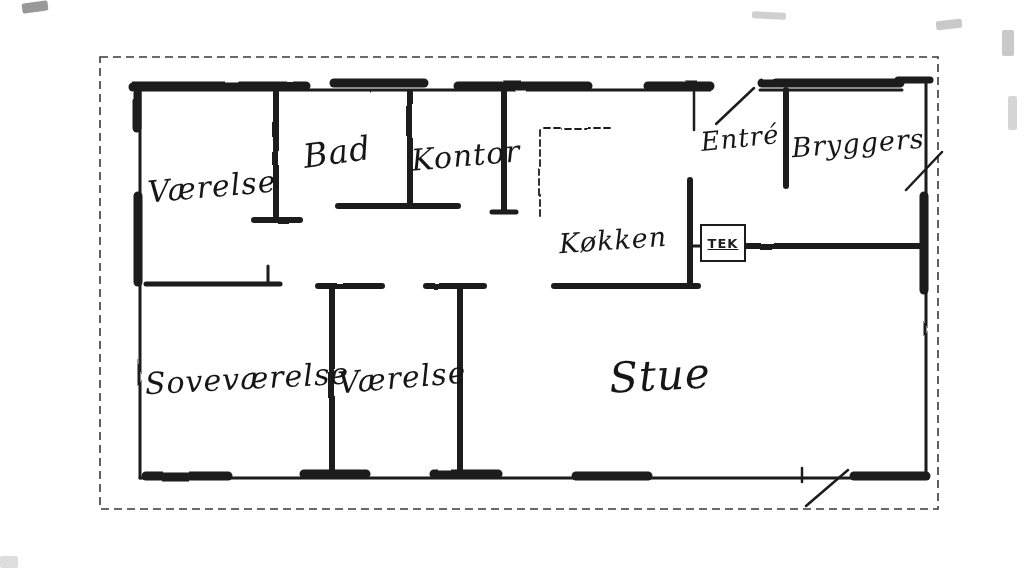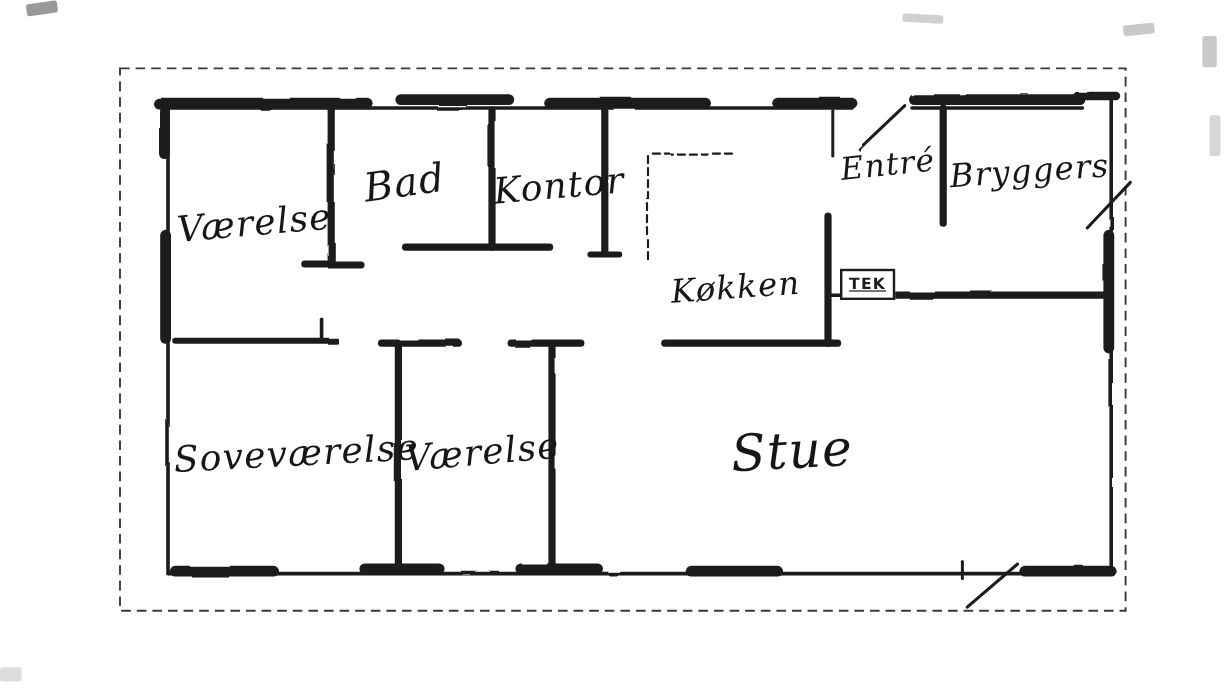--- a/index.html
+++ b/index.html
@@ -10,21 +10,21 @@
   .room-label {
     position:absolute;
     transform: translate(-50%,-50%) rotate(var(--rot,0deg));
     font-style: italic;
     color:#161616;
     white-space:nowrap;
     letter-spacing:1px;
     line-height:1;
   }
   .tek-box {
-    position:absolute; left:700px; top:224px; width:46px; height:26px;
+    position:absolute; left:700px; top:224px; width:46px; height:38px;
     border:2px solid #1c1c1c; background:#ffffff;
     display:flex; align-items:center; justify-content:center;
     font-family:"DejaVu Sans", sans-serif;
     font-size:13px; font-weight:bold; letter-spacing:1px;
     text-decoration:underline; color:#1c1c1c;
   }
   .artifact { position:absolute; background:#777777; border-radius:2px; }
 </style>
 </head>
 <body>

